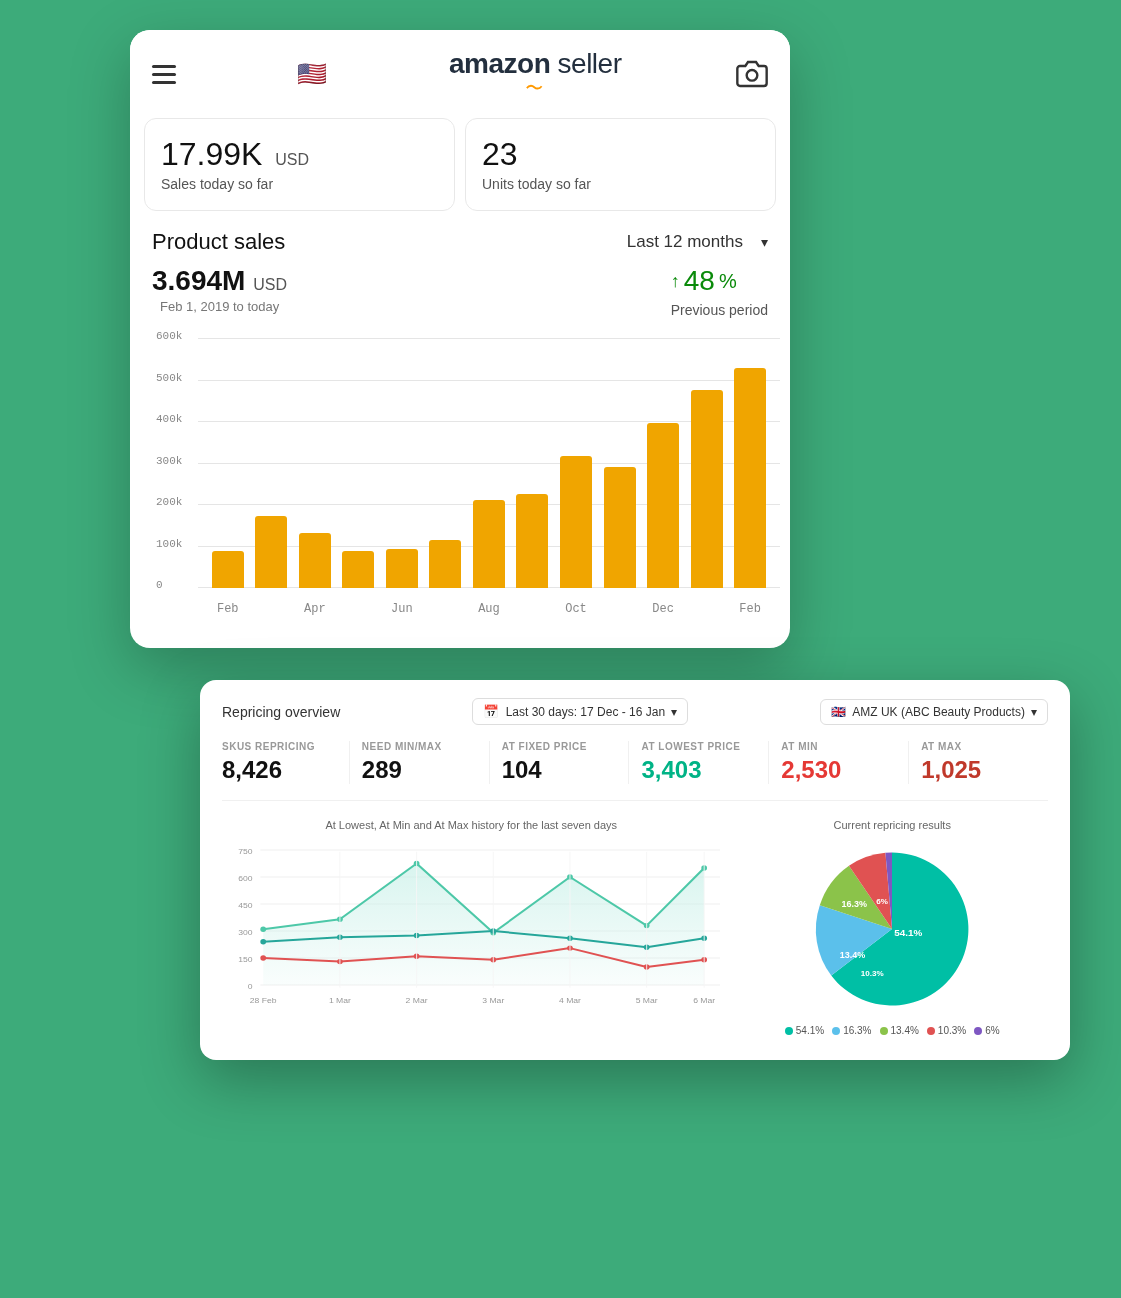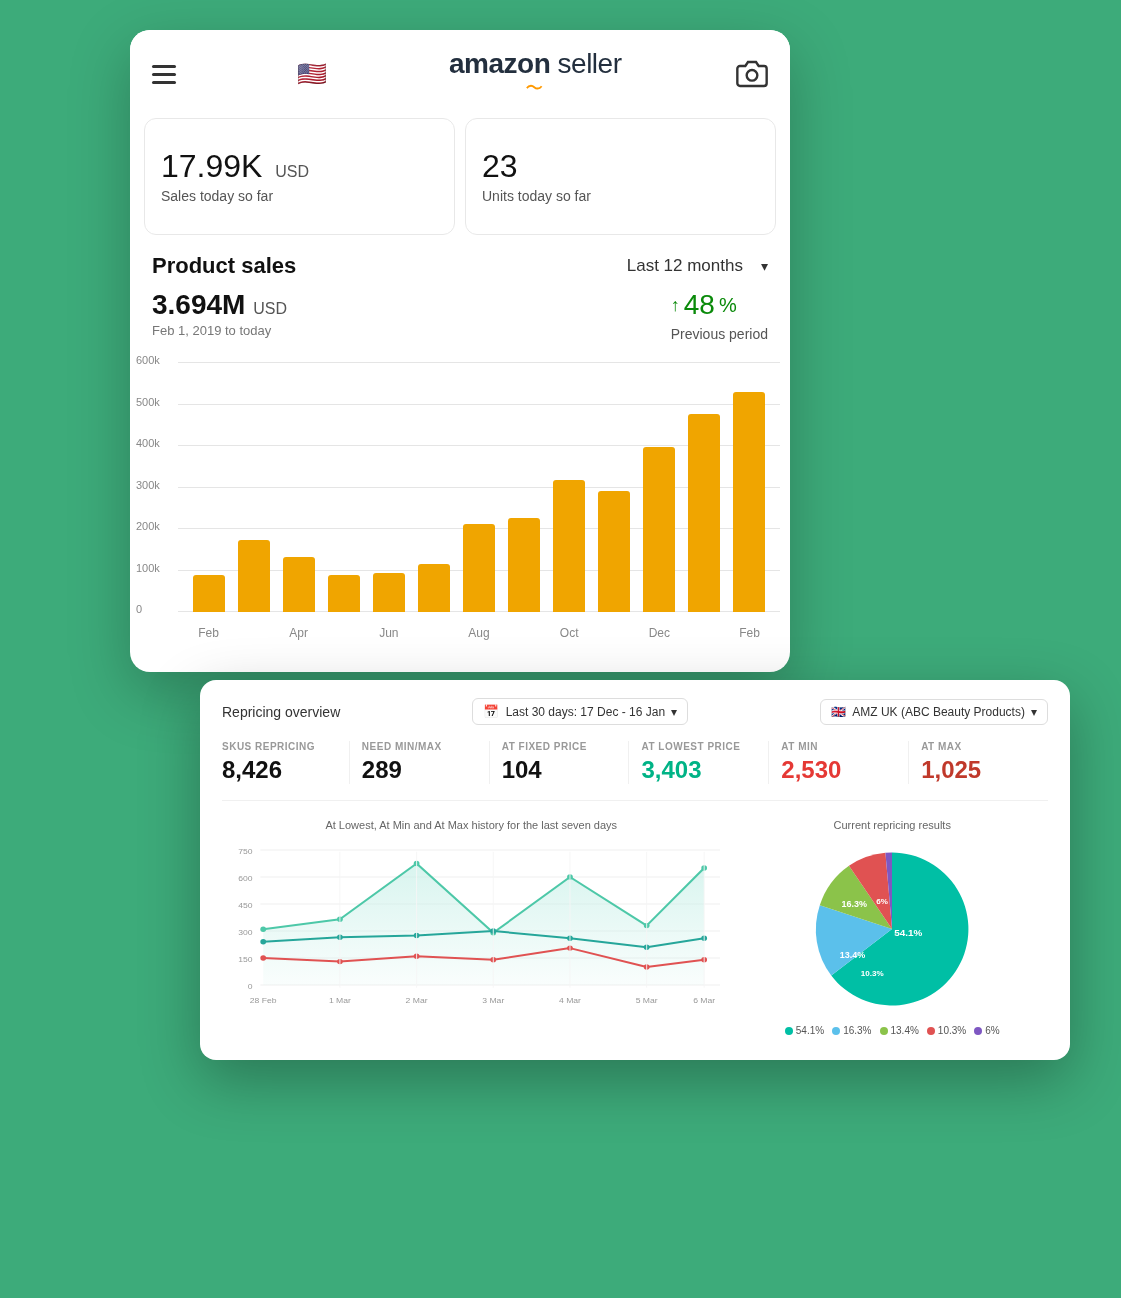--- a/index.html
+++ b/index.html
@@ -86,21 +86,21 @@
     .stats-row {
       display: flex;
       margin: 0 14px 18px 14px;
       gap: 10px;
     }
     .stat-card {
       flex: 1;
       background: #fff;
       border: 1.5px solid #e8e8e8;
       border-radius: 12px;
-      padding: 30px 16px;
+      padding: 18px 16px;
       min-width: 0;
     }
     .stat-value {
       font-size: 32px;
       font-weight: 300;
       color: #111;
       line-height: 1.1;
     }
     .stat-value .unit {
       font-size: 16px;
@@ -116,21 +116,21 @@
 
     
     .section-header {
       display: flex;
       justify-content: space-between;
       align-items: center;
       padding: 0 22px 10px 22px;
     }
     .section-title {
       font-size: 22px;
-      font-weight: 700;
+      font-weight: 400;
       color: #111;
     }
     .period-selector {
       display: flex;
       align-items: center;
       gap: 18px;
       font-size: 17px;
       color: #333;
       cursor: pointer;
     }
@@ -154,20 +154,21 @@
     }
     .total-left .total-value .unit {
       font-size: 16px;
       font-weight: 400;
       color: #555;
     }
     .total-left .total-date {
       font-size: 13px;
       color: #777;
       margin-top: 2px;
+      margin-left: 8px;
     }
     .total-right .pct-row {
       display: flex;
       align-items: center;
       gap: 4px;
     }
     .up-arrow {
       color: #0a8a0a;
       font-size: 18px;
     }
@@ -181,22 +182,23 @@
       color: #0a8a0a;
     }
     .prev-period {
       font-size: 14px;
       color: #555;
       margin-top: 5px;
     }
 
     
     .chart-area {
-      padding: 0 10px 0 8px;
+      padding: 0 10px 0 28px;
       position: relative;
+      font-family: Liberation Mono, monospace;
     }
     .bar-chart {
       width: 100%;
       height: 280px;
       position: relative;
     }
     .chart-grid {
       position: absolute;
       top: 0; left: 40px; right: 0; bottom: 30px;
       display: flex;

